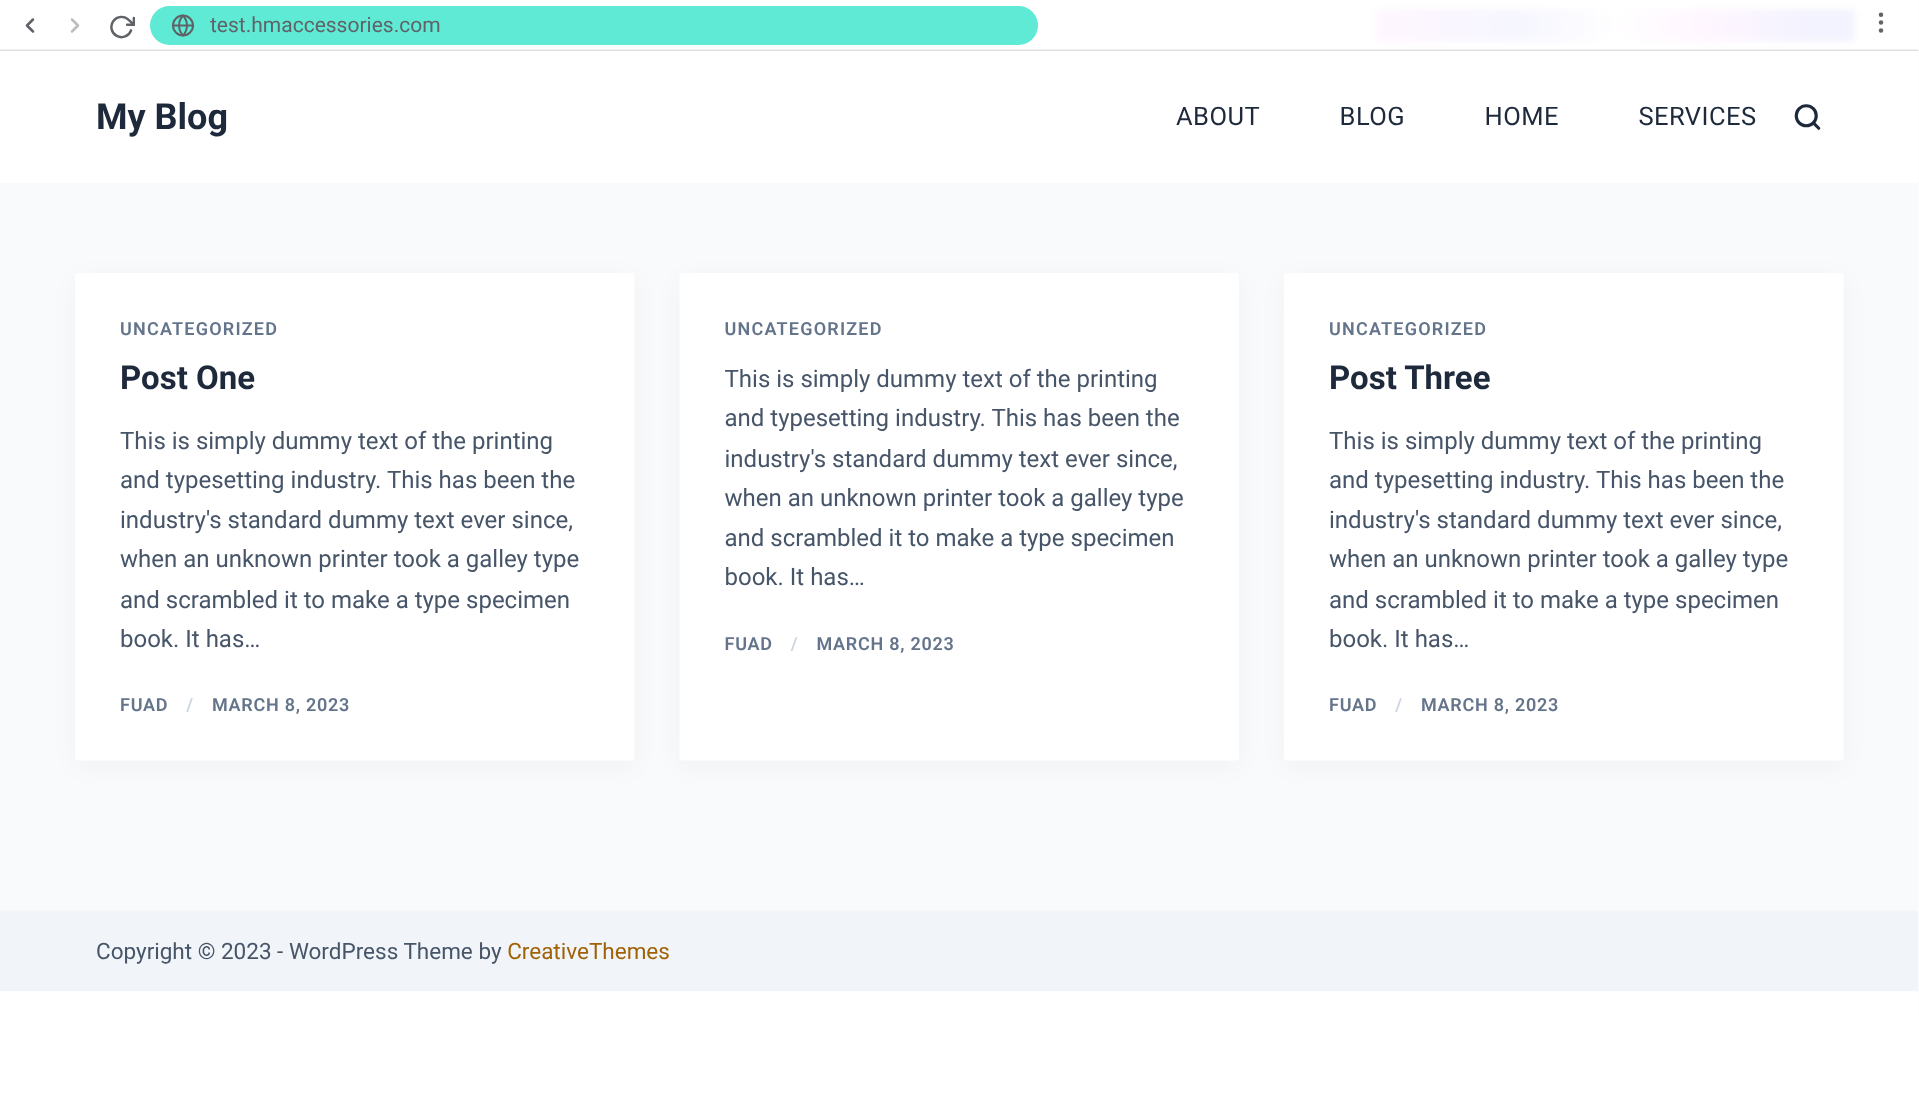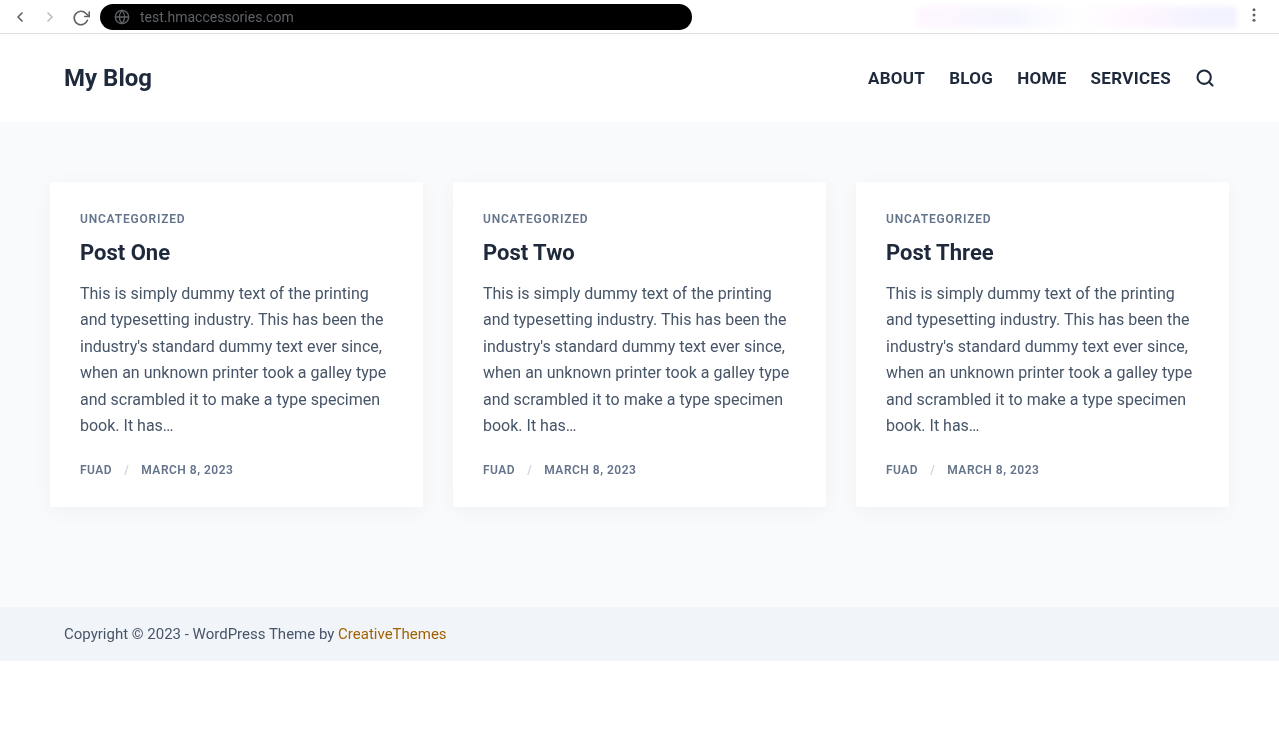--- a/index.html
+++ b/index.html
@@ -37,21 +37,21 @@
       color: #bdbdbd;
     }
     .reload-icon {
       width: 16px;
       height: 16px;
       color: #5f6368;
     }
     .url-bar {
       flex: 1;
       max-width: 800px;
-      background: #000000;
+      background: #5eead4;
       border-radius: 16px;
       padding: 5px 14px;
       display: flex;
       align-items: center;
       gap: 10px;
       font-size: 14px;
       color: #5f6368;
     }
     .globe-icon {
       width: 16px;
@@ -89,23 +89,24 @@
       font-weight: 700;
       color: #1e293b;
     }
     .site-nav {
       display: flex;
       align-items: center;
       gap: 24px;
     }
     .nav-link {
       font-size: 17px;
-      font-weight: 700;
+      font-weight: 400;
       color: #1e293b;
       letter-spacing: 0.3px;
+      margin-left: 29px;
     }
     .search-btn {
       width: 20px;
       height: 20px;
       color: #1e293b;
     }
     .main-content {
       background: #f8fafc;
       padding: 60px 50px 100px;
     }
@@ -230,21 +231,20 @@
       <p class="post-excerpt">This is simply dummy text of the printing and typesetting industry. This has been the industry's standard dummy text ever since, when an unknown printer took a galley type and scrambled it to make a type specimen book. It has…</p>
       <div class="post-meta">
         <span>FUAD</span>
         <span class="meta-divider">/</span>
         <span>MARCH 8, 2023</span>
       </div>
     </article>
 
     <article class="post-card">
       <div class="post-category">UNCATEGORIZED</div>
-      <h2 class="post-title">Post Two</h2>
       <p class="post-excerpt">This is simply dummy text of the printing and typesetting industry. This has been the industry's standard dummy text ever since, when an unknown printer took a galley type and scrambled it to make a type specimen book. It has…</p>
       <div class="post-meta">
         <span>FUAD</span>
         <span class="meta-divider">/</span>
         <span>MARCH 8, 2023</span>
       </div>
     </article>
 
     <article class="post-card">
       <div class="post-category">UNCATEGORIZED</div>

